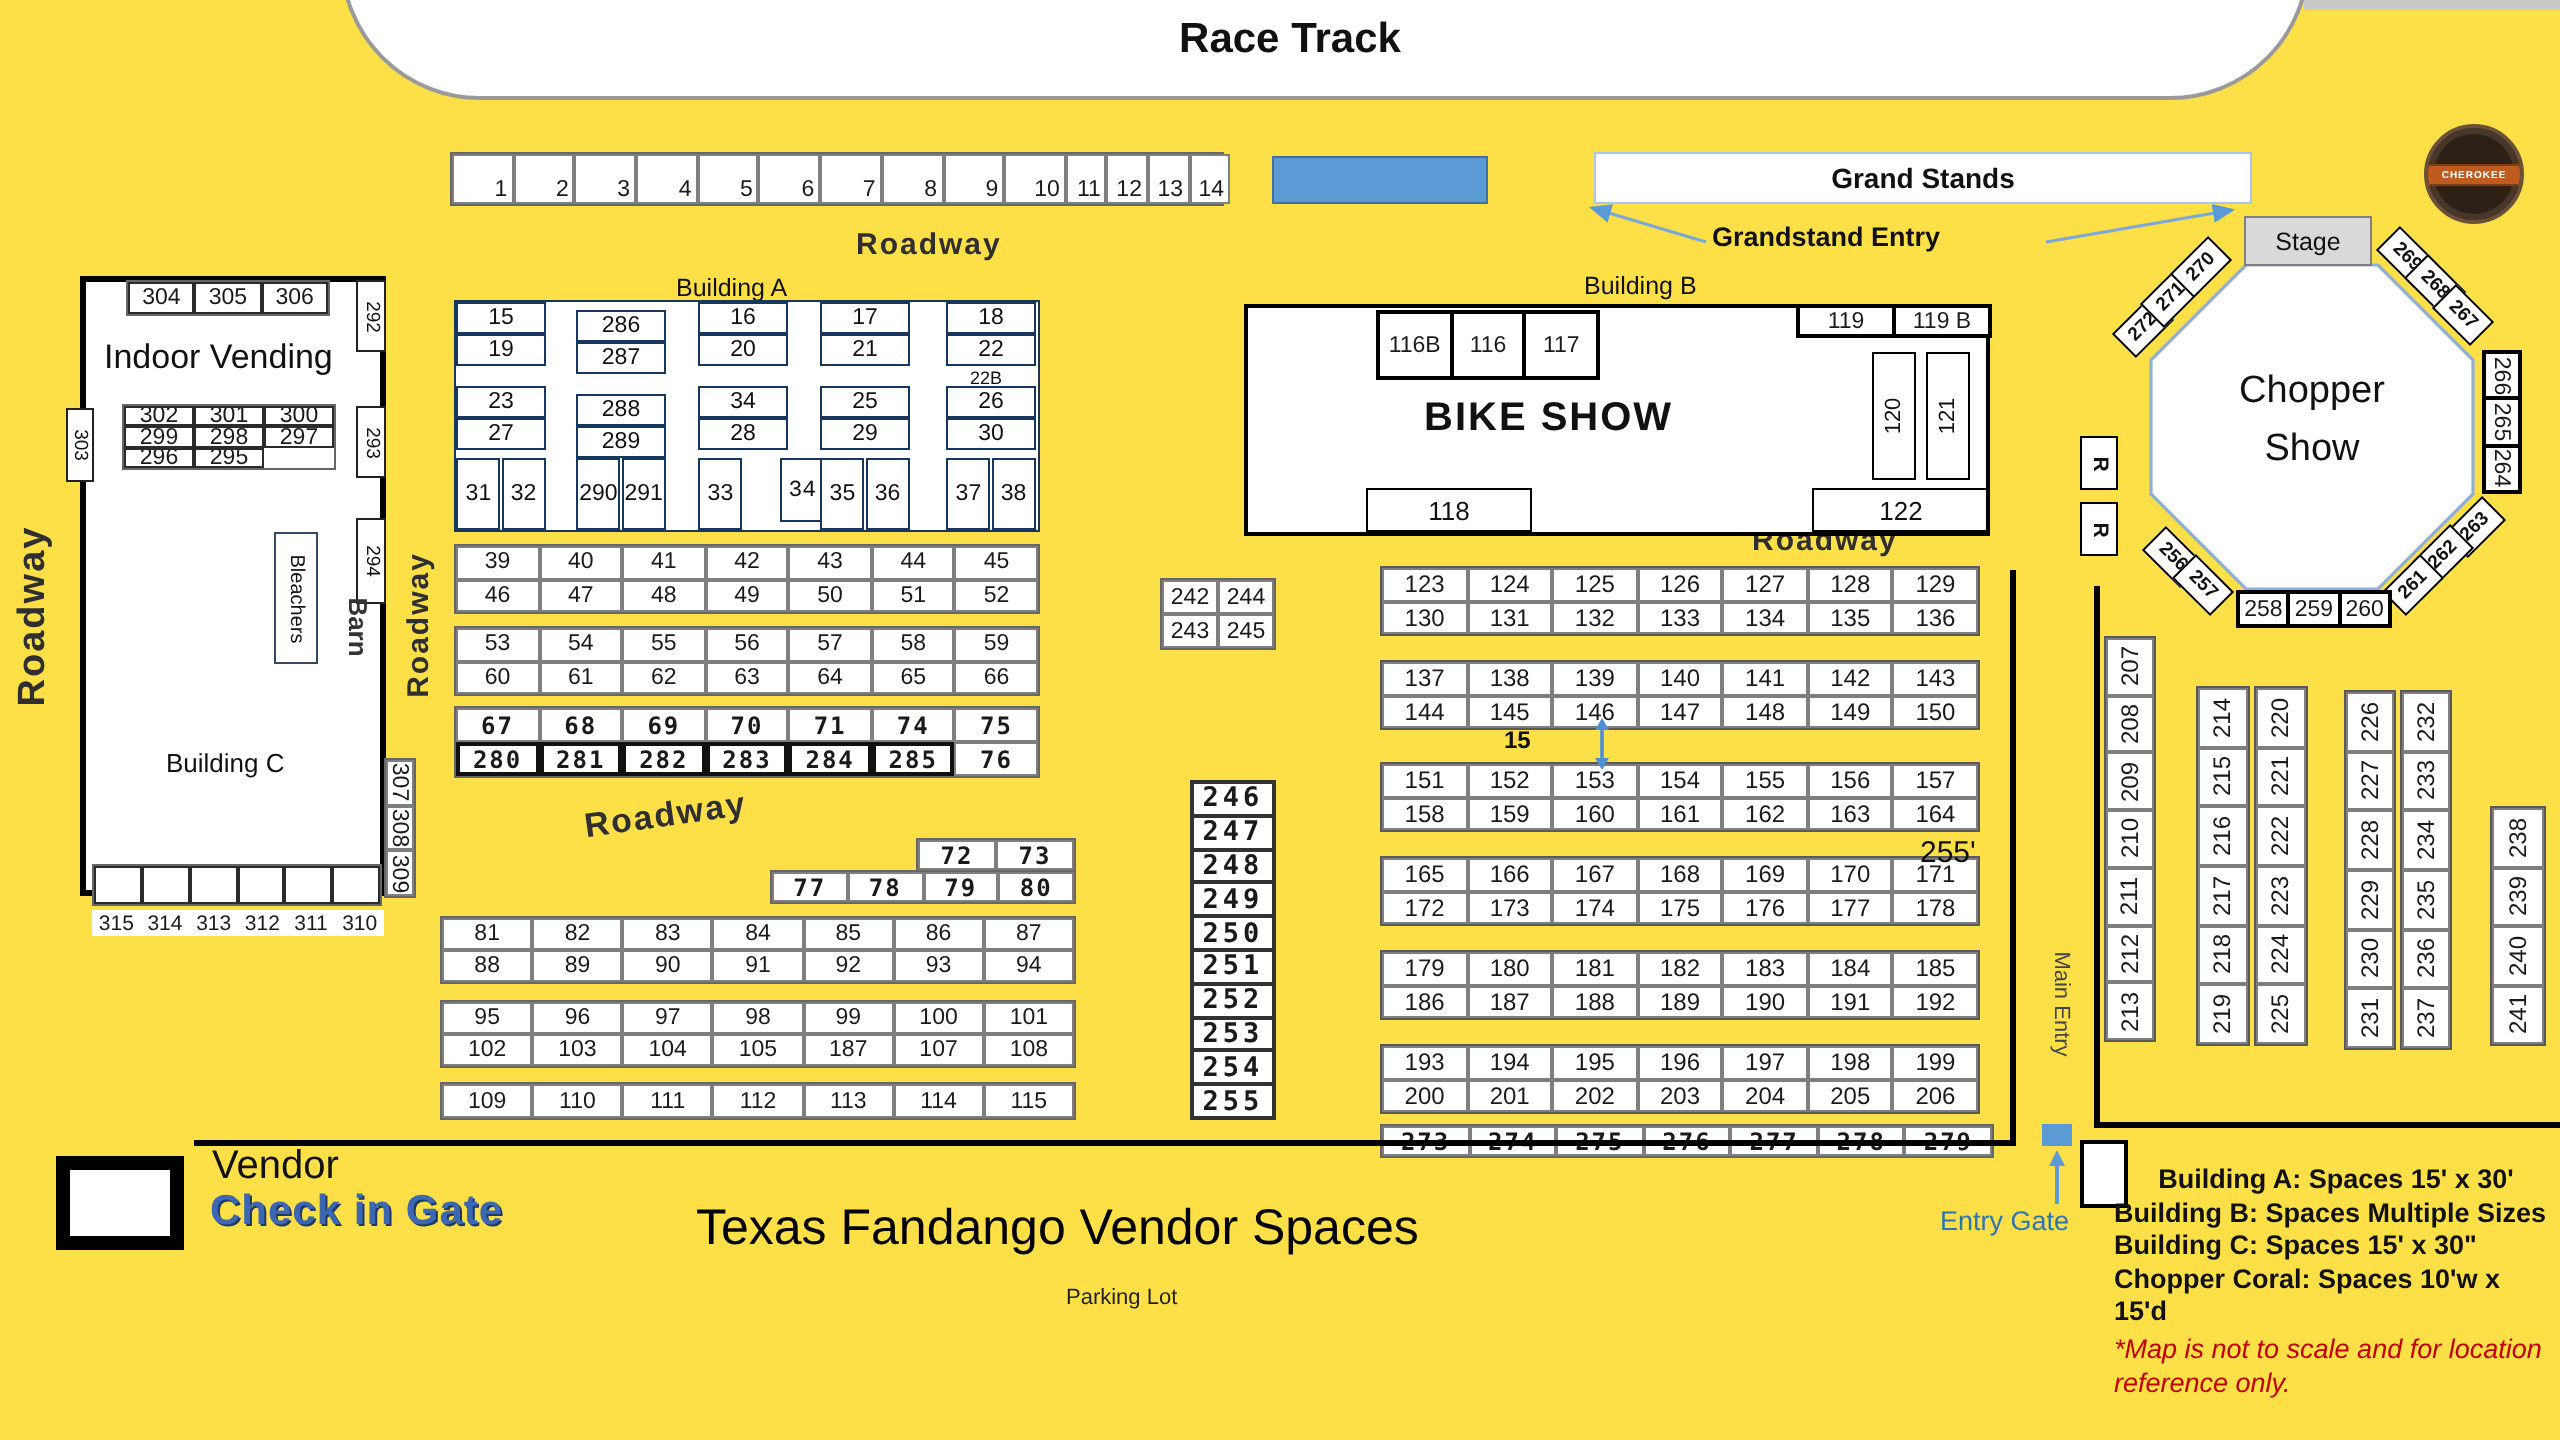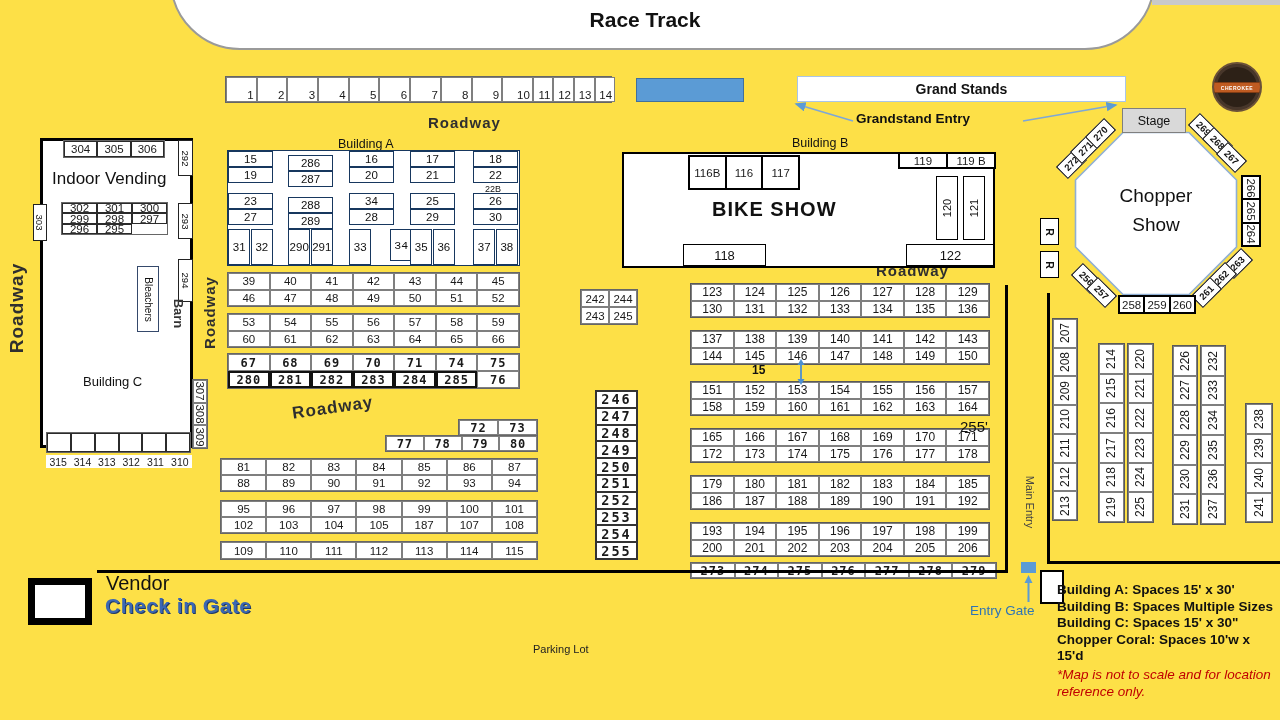--- a/index.html
+++ b/index.html
@@ -1094,26 +1094,27 @@
 
   <div class="abs" style="left:1021px;top:562px;width:15px;height:11px;background:#5b9bd5;"></div>
   <svg class="abs" style="left:1022px;top:575px;width:13px;height:29px;" viewBox="0 0 13 29">
     <line x1="6.5" y1="27" x2="6.5" y2="7" stroke="#5b9bd5" stroke-width="2"></line>
     <path d="M6.5,0 L2.5,8 L10.5,8 z" fill="#5b9bd5"></path>
   </svg>
   <div class="lbl" style="left:970px;top:603px;font-size:13.5px;color:#2e74b5;">Entry Gate</div>
 
   <div class="abs" style="left:1040px;top:570px;width:24px;height:34px;border:2px solid #000;background:#fff;"></div>
   <div class="abs" style="left:1057px;top:582px;width:222px;">
-    <div style="font-size:13.5px;font-weight:bold;line-height:16.5px;">Building A: Spaces 15' x 30'</div>
+    <div style="font-size:13.5px;font-weight:bold;line-height:16.5px;text-align:center;">Building A: Spaces 15' x 30'</div>
     <div style="font-size:13.5px;font-weight:bold;line-height:16.5px;">Building B: Spaces Multiple Sizes</div>
     <div style="font-size:13.5px;font-weight:bold;line-height:16.5px;">Building C: Spaces 15' x 30"</div>
     <div style="font-size:13.5px;font-weight:bold;line-height:16.5px;">Chopper Coral: Spaces 10'w x 15'd</div>
     <div style="font-size:13.5px;font-style:italic;color:#c00000;line-height:17px;margin-top:1px;">*Map is not to scale and for location reference only.</div>
   </div>
 
   <div class="abs" style="left:28px;top:578px;width:64px;height:47px;border:7px solid #000;background:#fff;"></div>
   <div class="lbl" style="left:106px;top:572px;font-size:20px;color:#111;">Vendor</div>
   <div class="lbl" style="left:105px;top:594px;font-size:21px;font-weight:bold;color:#3b67b3;text-shadow:1px 1px 0 #1f3864;letter-spacing:0.5px;">Check in Gate</div>
 
+  <div class="lbl" style="left:348px;top:600px;font-size:25px;color:#000;">Texas Fandango Vendor Spaces</div>
   <div class="lbl" style="left:533px;top:643px;font-size:11px;color:#222;">Parking Lot</div>
 
 </div>
 
 </body></html>

